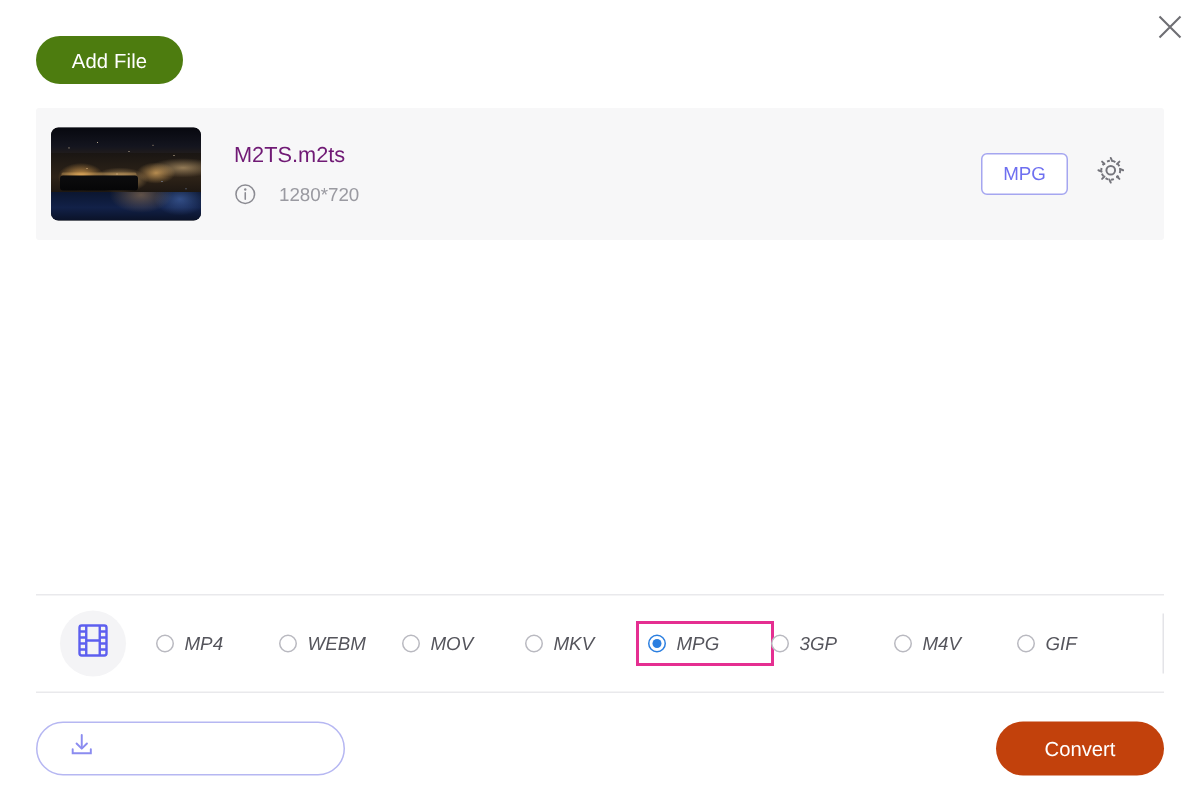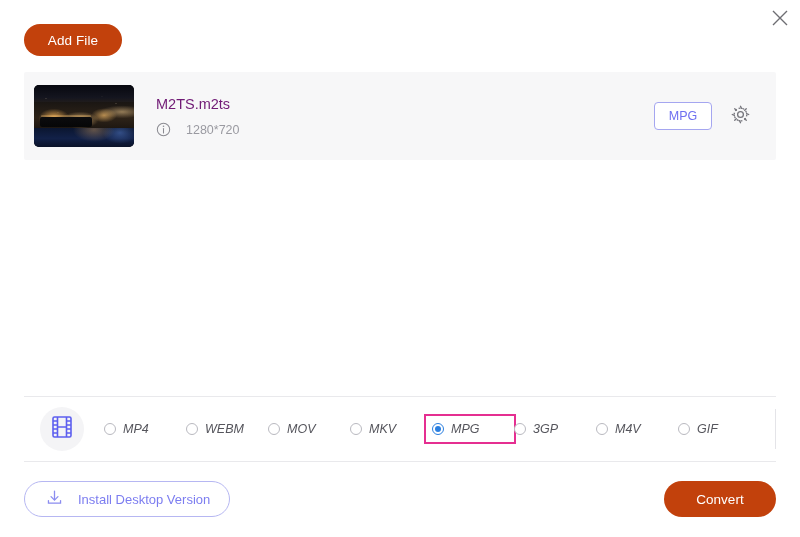--- a/index.html
+++ b/index.html
@@ -26,21 +26,21 @@
     cursor: pointer;
   }
   .close-btn svg { display: block; }
 
   
   .addfile-btn {
     position: absolute;
     left: 24px; top: 24px;
     width: 98px; height: 32px;
     border-radius: 16px;
-    background: #c2410c;
+    background: #4d7c0f;
     color: #ffffff;
     border: none;
     font-size: 13.5px;
     font-family: "Liberation Sans", sans-serif;
     cursor: pointer;
     letter-spacing: .1px;
   }
 
   
   .file-panel {
@@ -370,18 +370,17 @@
   </div>
 
   <div class="install-btn">
     <span>
       <svg width="19" height="19" viewBox="0 0 22 22" fill="none" stroke="#8b8cf0" stroke-width="1.5" stroke-linecap="round">
         <path d="M11 3.5 L11 13.5"></path>
         <path d="M7 10 L11 14 L15 10" stroke-linejoin="round"></path>
         <path d="M4 14.5 L4 17.5 L18 17.5 L18 14.5"></path>
       </svg>
     </span>
-    <span class="install-label">Install Desktop Version</span>
   </div>
 
   <button class="convert-btn">Convert</button>
 
 </div>
 
 </body></html>

